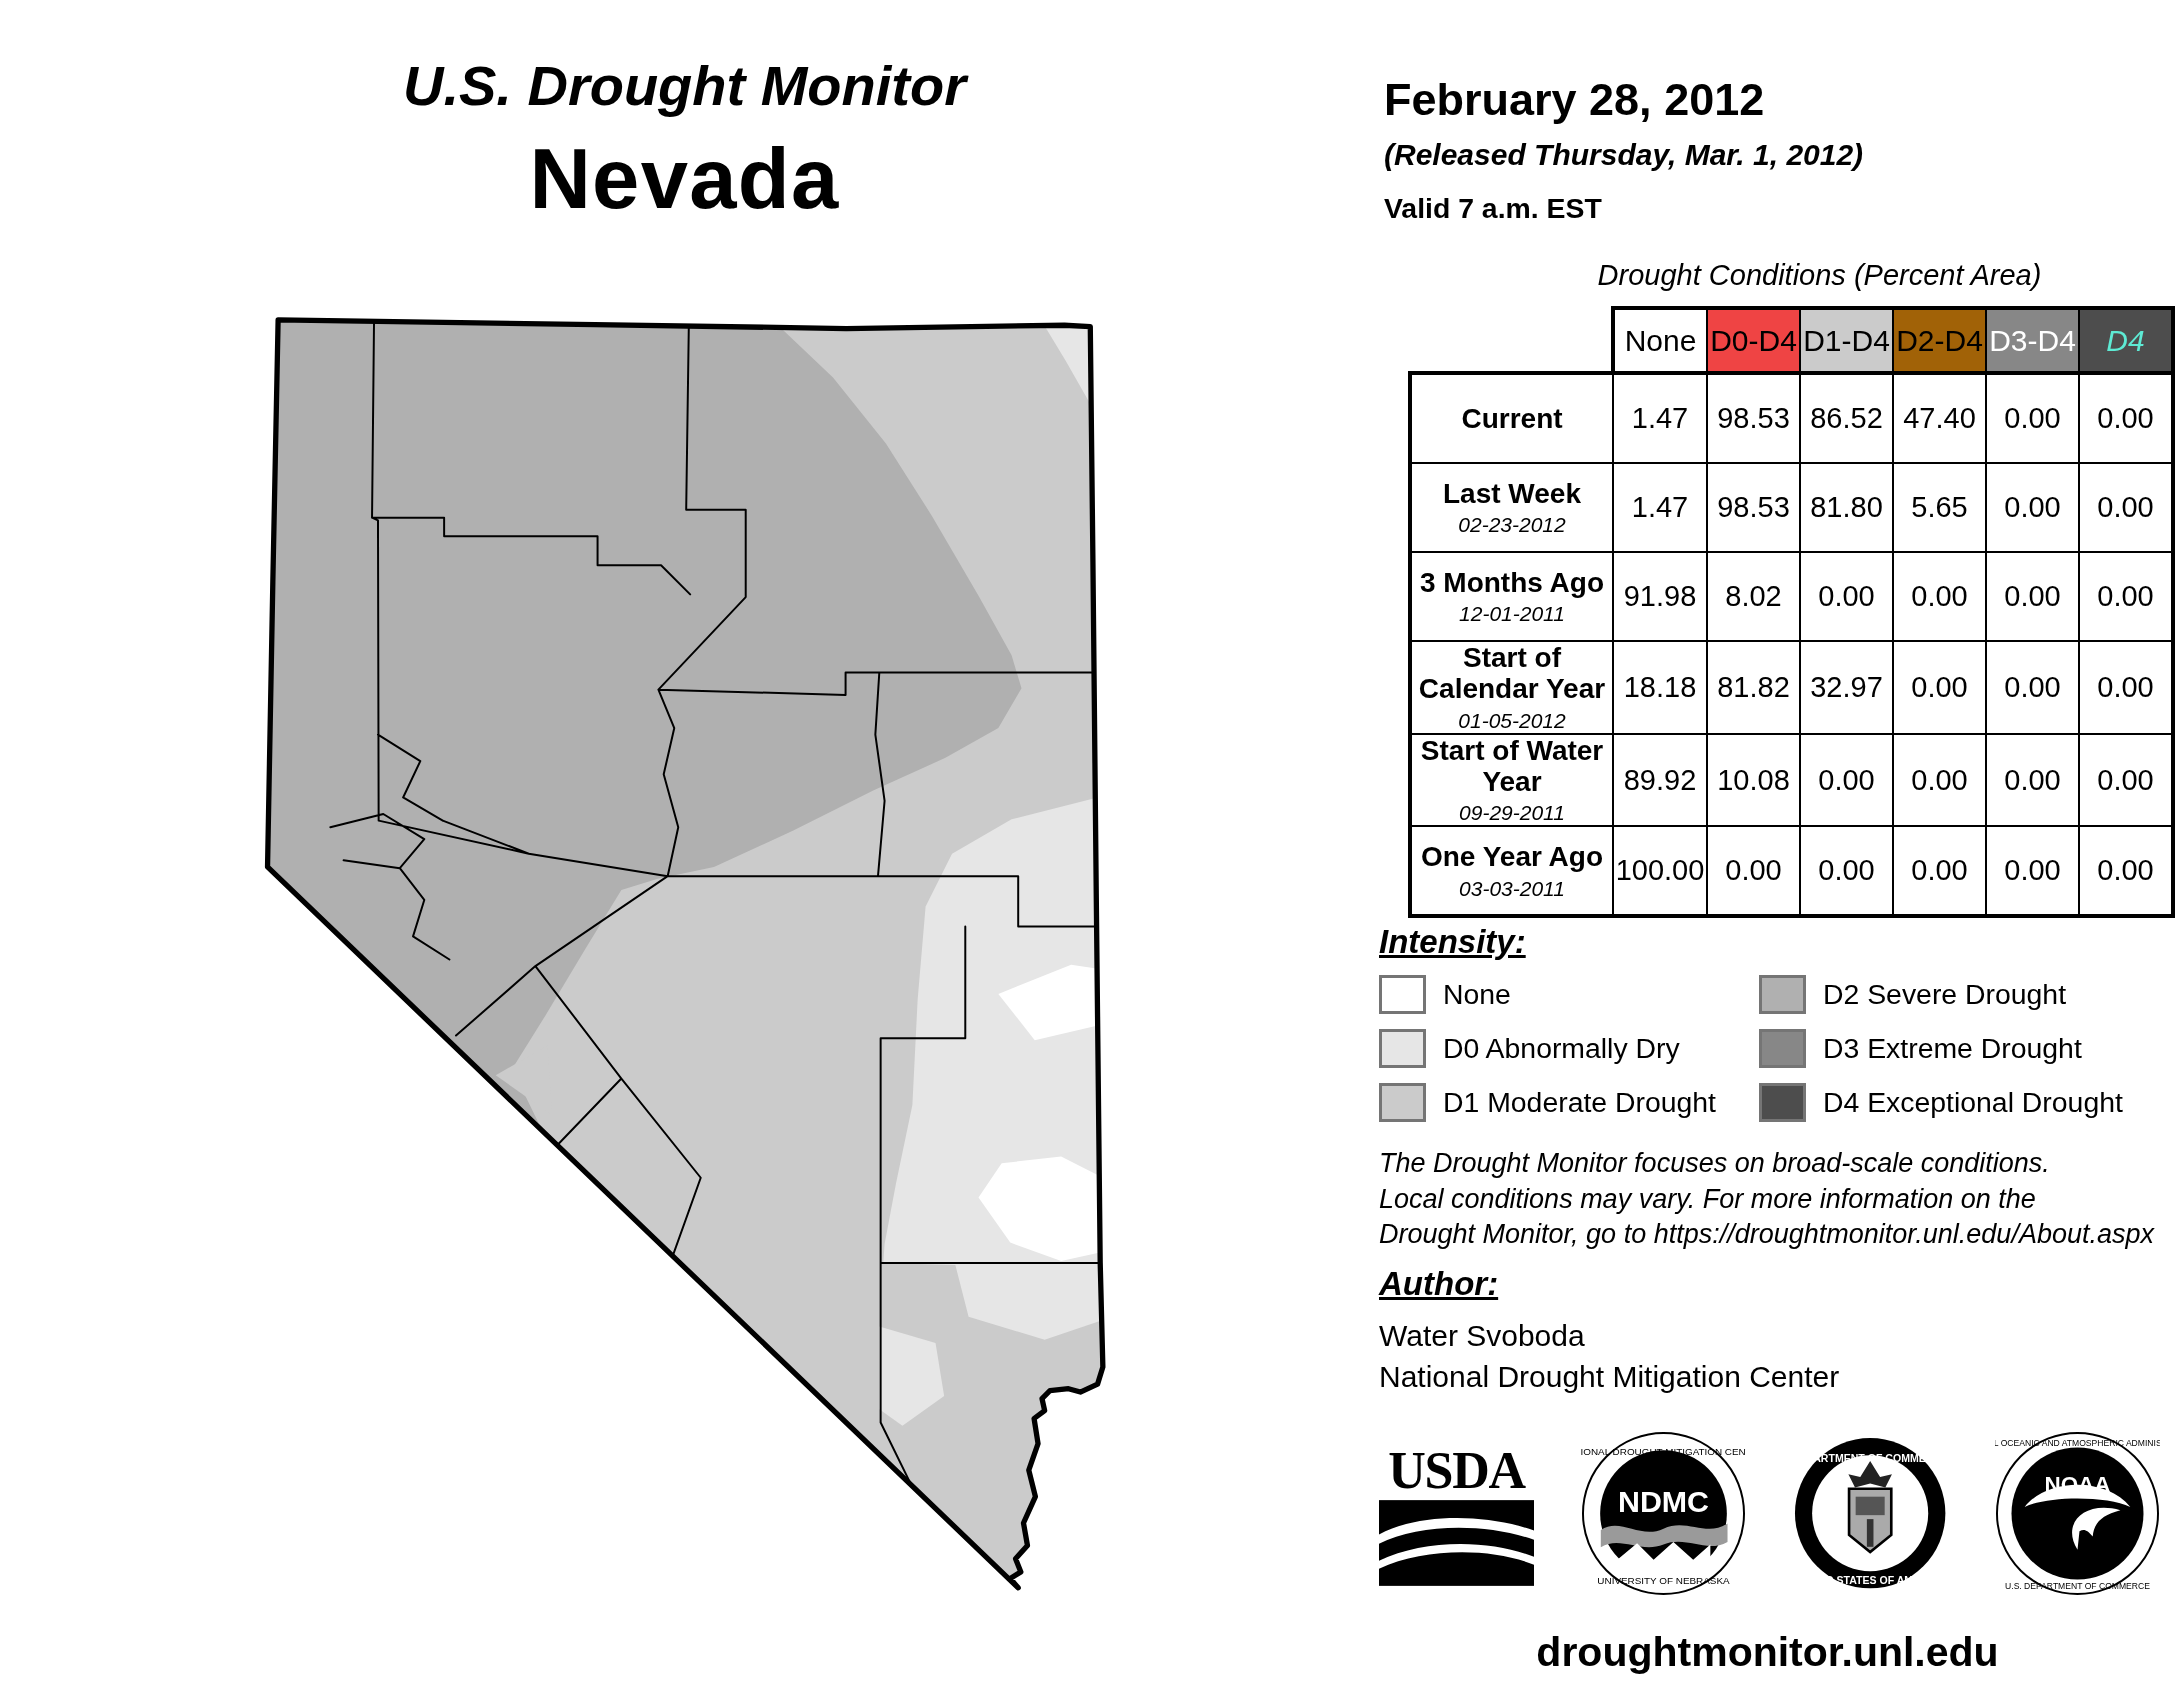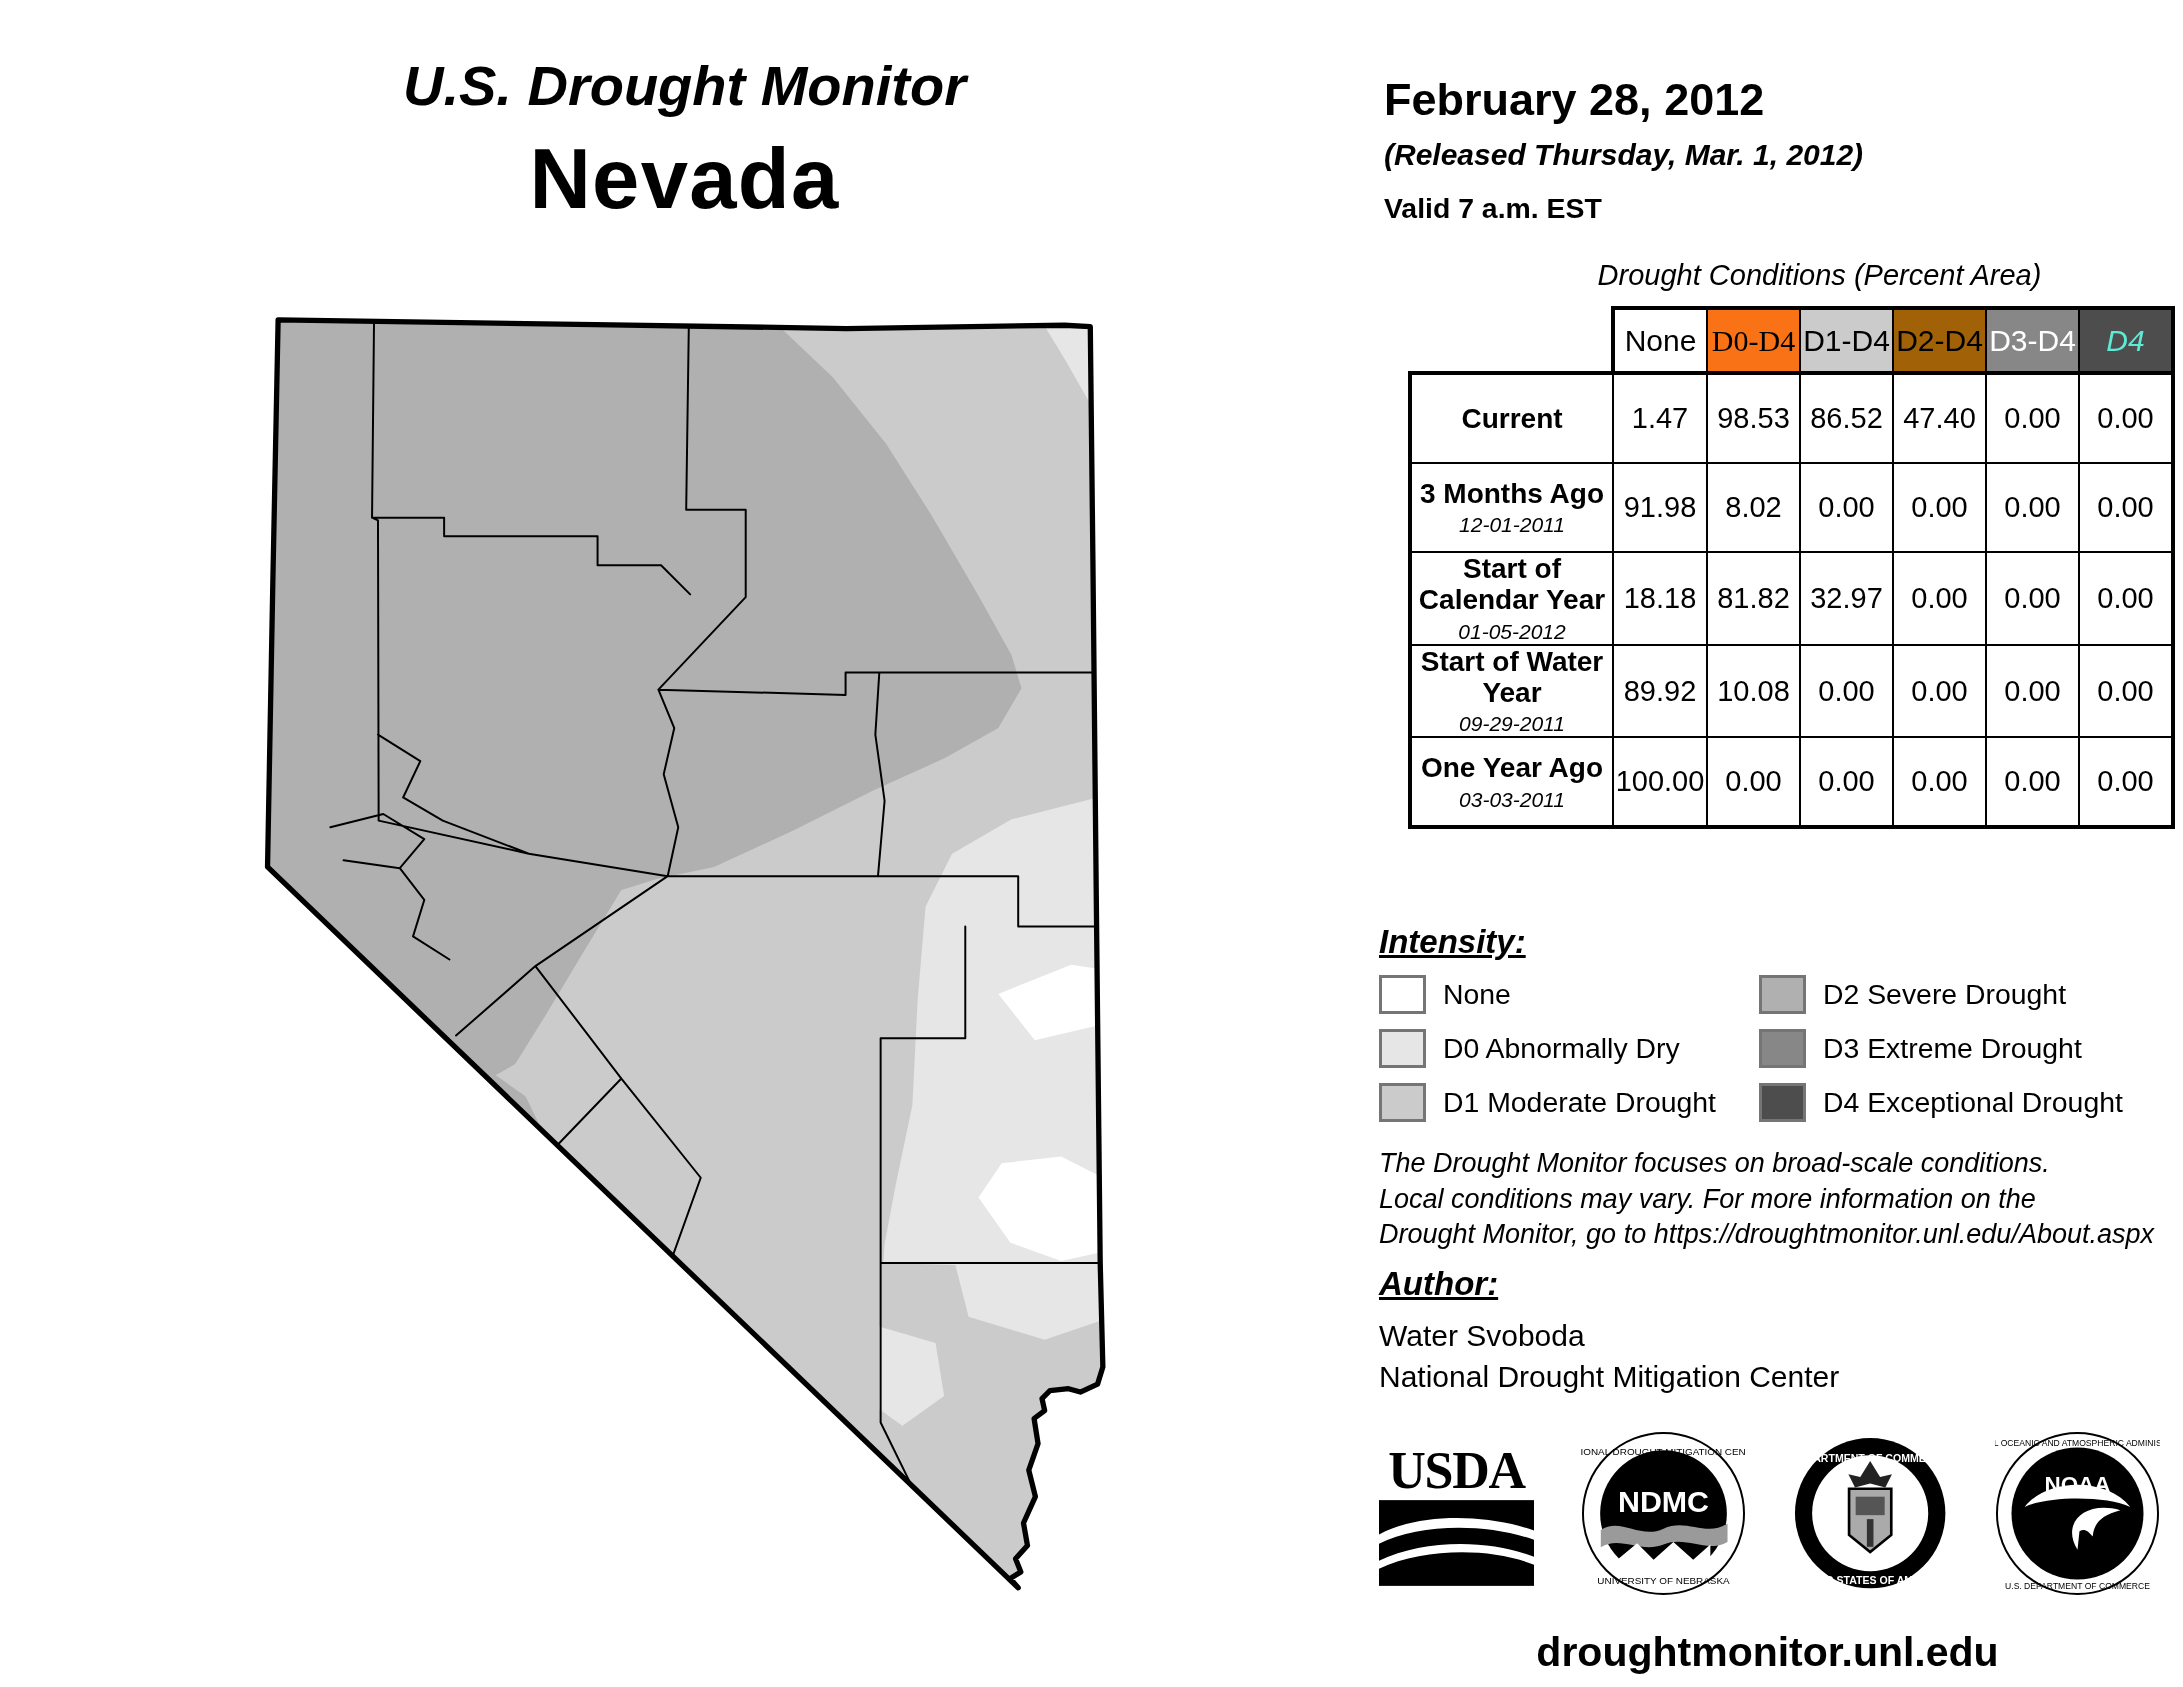--- a/index.html
+++ b/index.html
@@ -23,21 +23,21 @@
   #drought-table th.blank { border:none; background:#fff; }
   #drought-table th { width:91px; height:61px; font-size:30px; font-weight:normal; }
   #drought-table td.lbl { width:200px; border-left-width:4.6px; }
   #drought-table td { height:87px; font-size:29px; }
   #drought-table tr.hdr th:not(.blank) { border-top-width:4.6px; border-bottom-width:4.6px; }
   #drought-table th.c-none { border-left-width:4.6px; }
   #drought-table th.c-d4, #drought-table td:last-child { border-right-width:4.6px; }
   #drought-table tr.r0 td { border-top-width:4.6px; }
   #drought-table tr.r5 td { border-bottom-width:4.6px;margin-top:8px; }
   .c-none { background:#ffffff; color:#000; }
-  .c-d0 { background:#f97316; color:#000;font-family:Liberation Serif, serif; }
+  .c-d0 { background:#ef4444; color:#000; }
   .c-d1 { background:#cbcbcb; color:#000; }
   .c-d2 { background:#a16207; color:#000; }
   .c-d3 { background:#878787; color:#fff; }
   .c-d4 { background:#4d4d4d; color:#5eead4;font-style:italic; }
   #drought-table .row-label { font-weight:bold; font-size:28px; line-height:1.12; }
   #drought-table .row-date { font-style:italic; font-size:21px; margin-top:4px; }
   
   #intensity-h { position:absolute; left:1379px; top:923px; font-size:33px; font-weight:bold;
                  font-style:italic; text-decoration:underline; }
   #legend { position:absolute; left:1379px; top:967px; width:787px;
@@ -148,20 +148,32 @@
       <td class="lbl">
         <div class="row-label">Current</div>
       </td>
       <td>1.47</td>
       <td>98.53</td>
       <td>86.52</td>
       <td>47.40</td>
       <td>0.00</td>
       <td>0.00</td>
     </tr>
+    <tr class="r1">
+      <td class="lbl">
+        <div class="row-label">Last Week</div>
+        <div class="row-date">02-23-2012</div>
+      </td>
+      <td>1.47</td>
+      <td>98.53</td>
+      <td>81.80</td>
+      <td>5.65</td>
+      <td>0.00</td>
+      <td>0.00</td>
+    </tr>
     <tr class="r2">
       <td class="lbl">
         <div class="row-label">3 Months Ago</div>
         <div class="row-date">12-01-2011</div>
       </td>
       <td>91.98</td>
       <td>8.02</td>
       <td>0.00</td>
       <td>0.00</td>
       <td>0.00</td>

